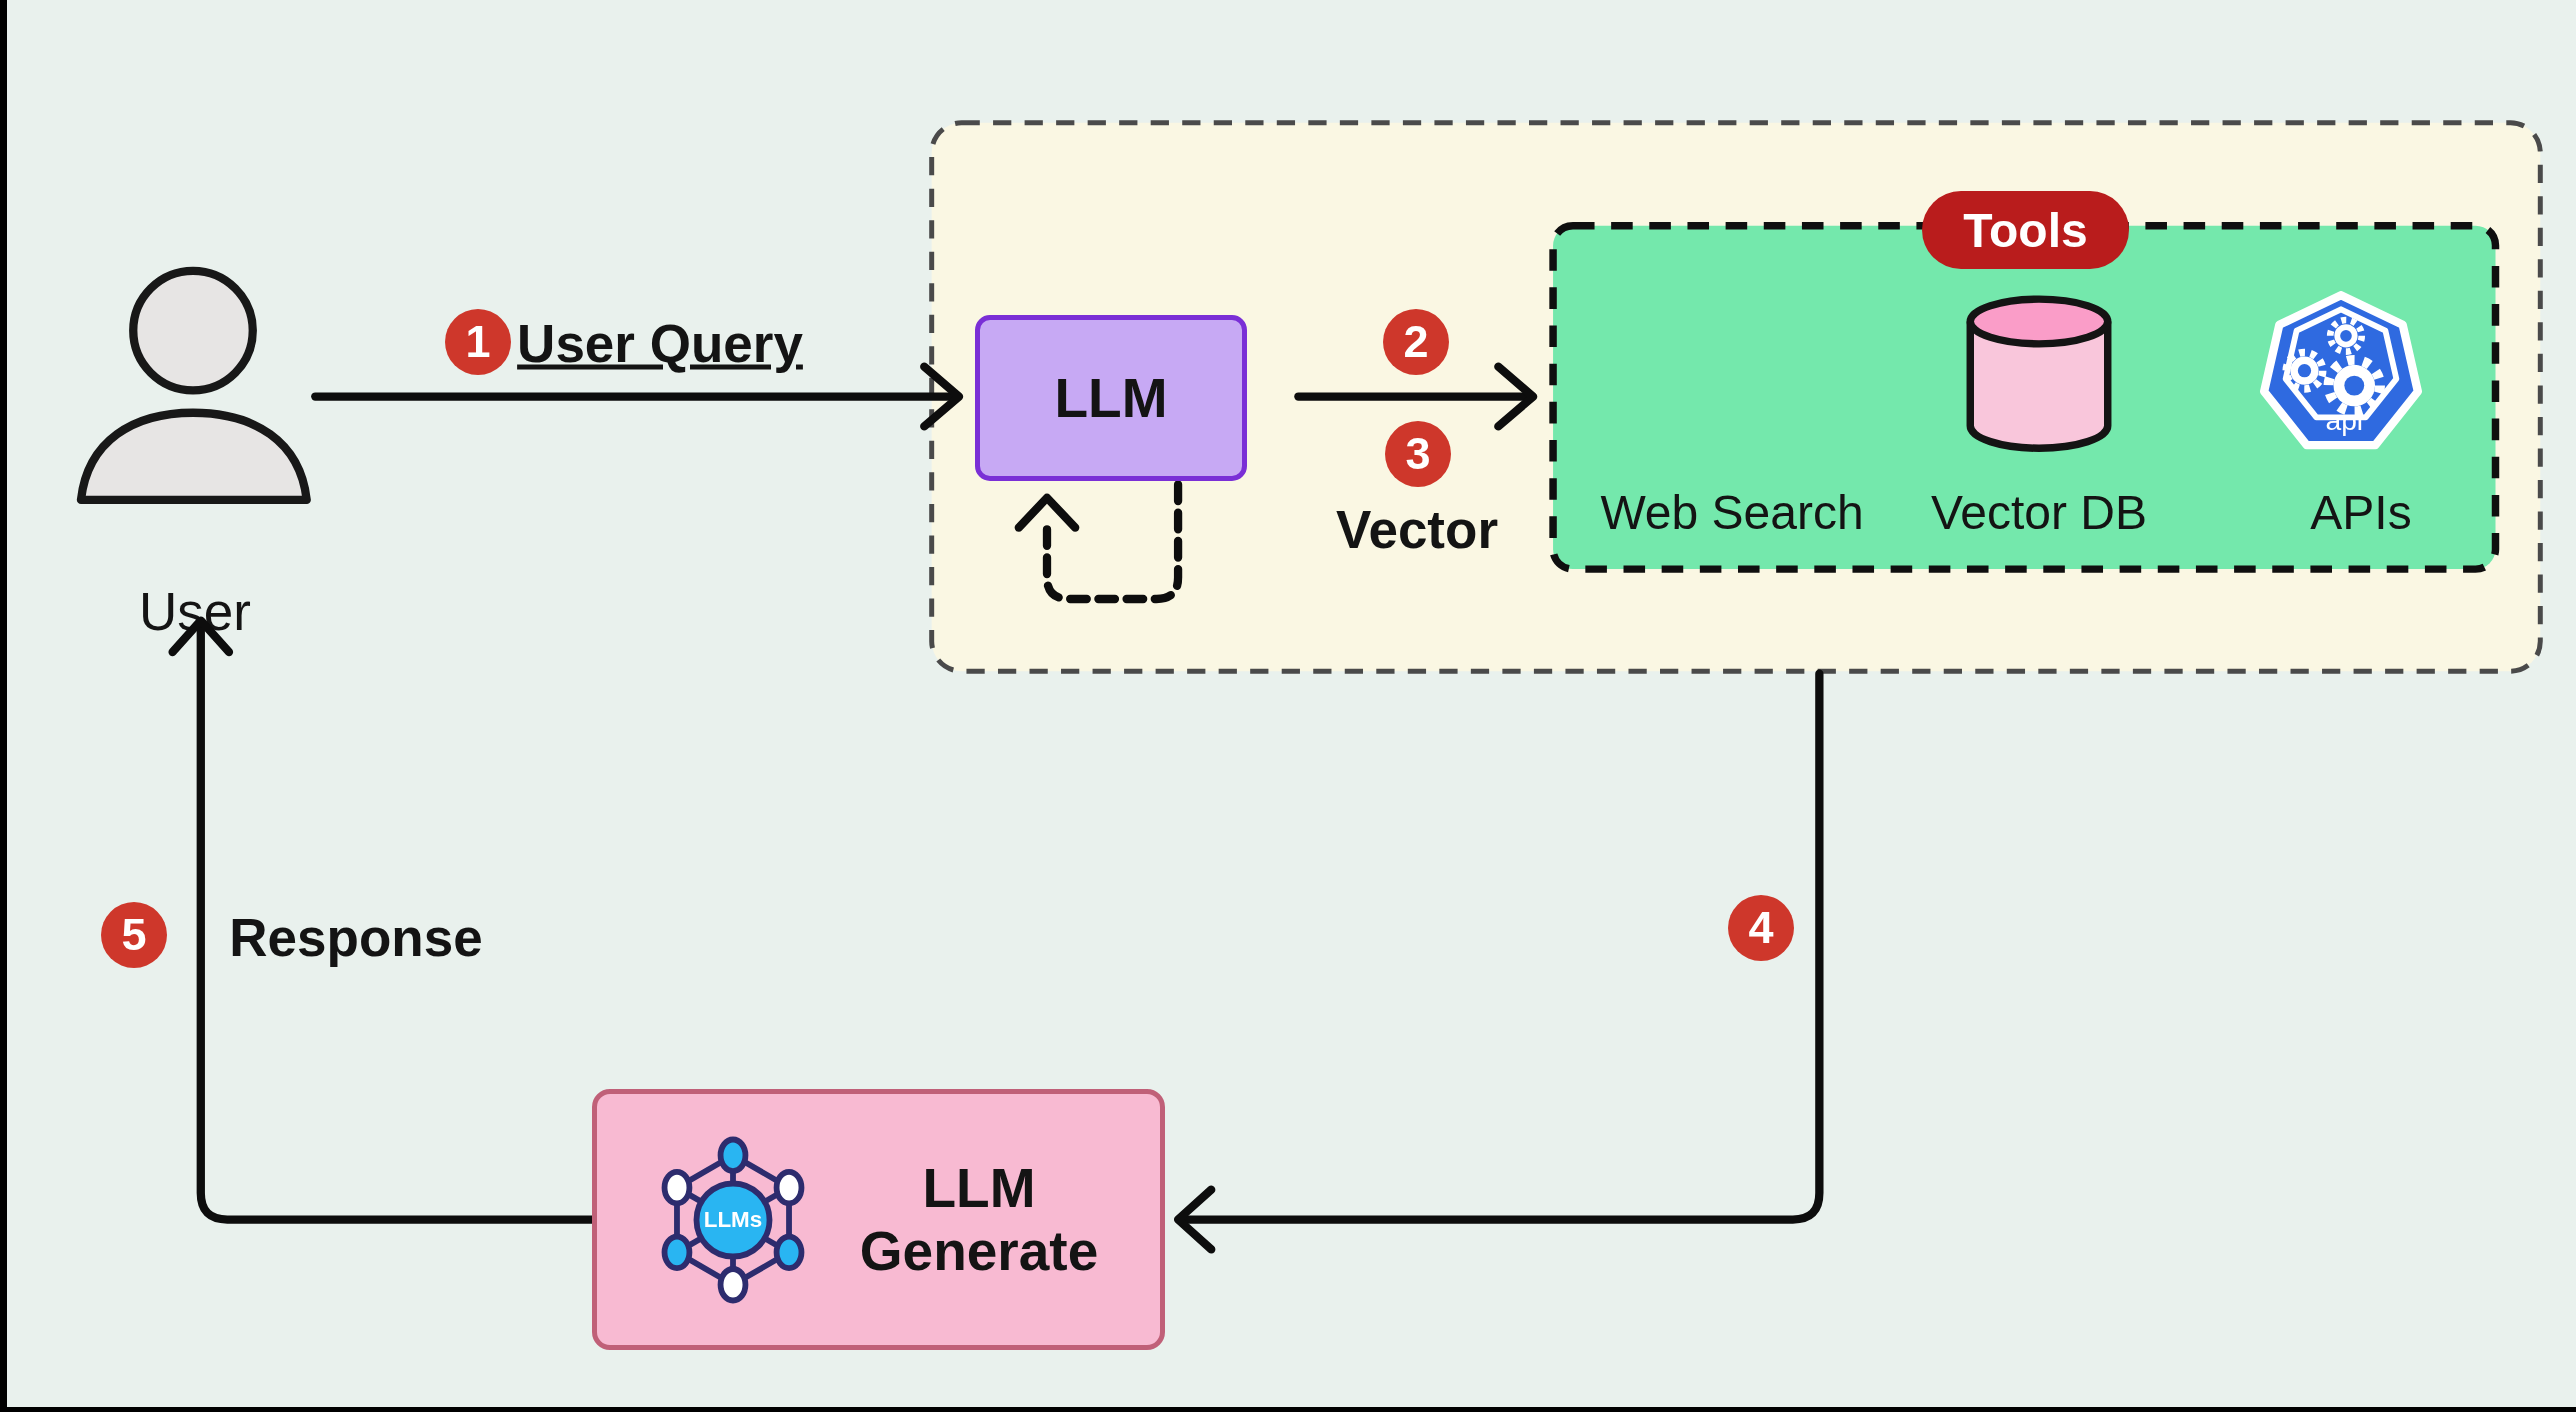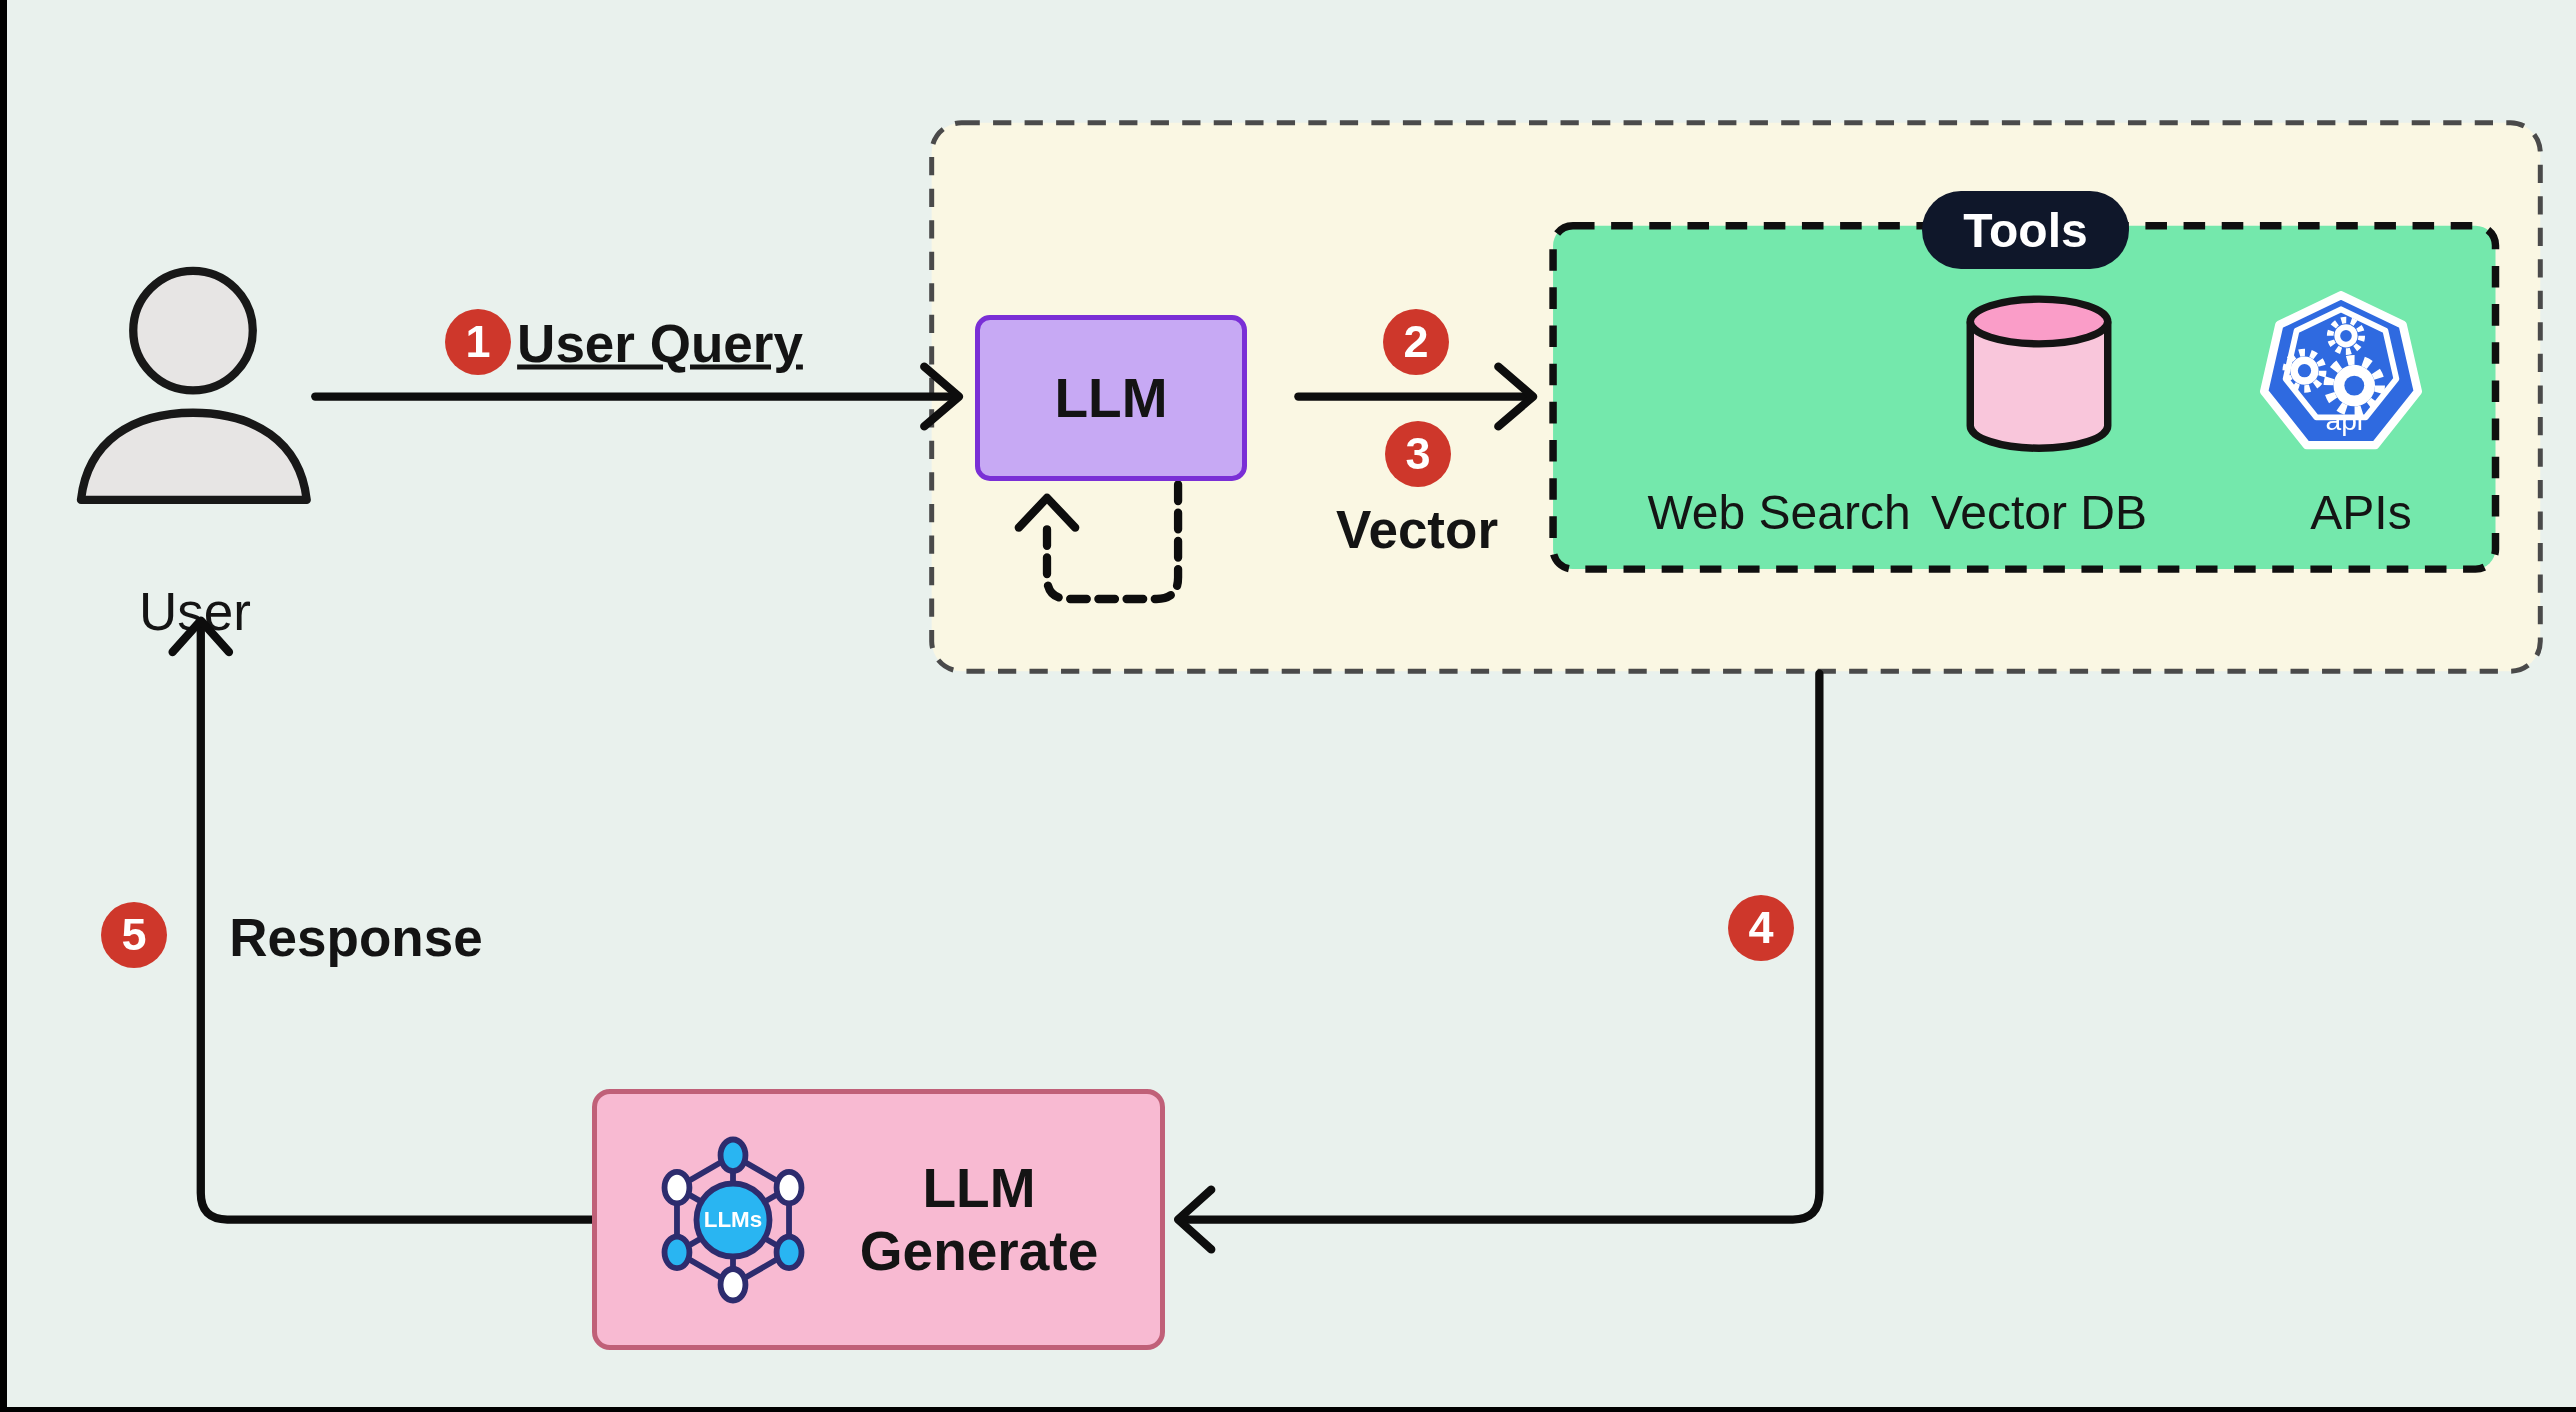--- a/index.html
+++ b/index.html
@@ -20,21 +20,21 @@
   .lbl-64{font-size:53px;}
   .lbl-58{font-size:48px;font-weight:500;}
   .llm-box{
     left:975px;top:315px;width:272px;height:166px;box-sizing:border-box;
     background:#c7a9f4;border:5.8px solid #7a2fd6;border-radius:15px;
     display:flex;align-items:center;justify-content:center;
     font-size:55px;font-weight:600;z-index:3;
   }
   .tools-pill{
     left:1922px;top:191px;width:207px;height:78px;border-radius:39px;
-    background:#0f172a;color:#fff;display:flex;align-items:center;justify-content:center;
+    background:#b91c1c;color:#fff;display:flex;align-items:center;justify-content:center;
     font-size:48px;font-weight:600;z-index:4;
   }
   .gen-box{
     left:592px;top:1089px;width:573px;height:261px;box-sizing:border-box;
     background:#f8bad2;border:5.8px solid #c06078;border-radius:18px;z-index:3;
   }
   .gen-text{
     position:absolute;left:979px;top:1220px;transform:translate(-50%,-50%);
     text-align:center;font-size:55px;font-weight:600;line-height:1.15;z-index:4;
   }
@@ -89,21 +89,21 @@
   <div class="label lbl-64" style="left:195px;top:563px;font-weight:500;margin-top:48px;">User</div>
 
   <div class="abs llm-box">
     <span>LLM</span>
   </div>
 
   <div class="abs tools-pill">
     <span>Tools</span>
   </div>
 
-  <div class="label lbl-58" style="left:1779px;top:512px;">Web Search</div>
+  <div class="label lbl-58" style="left:1732px;top:512px;">Web Search</div>
 
   <div class="icon-wrap" style="left:1966px;top:295px;">
     <svg width="146" height="159" viewBox="0 0 176 192">
       <path d="M5 32 L5 158 A83 27 0 0 0 171 158 L171 32" fill="#f9c6db" stroke="#141414" stroke-width="9"></path>
       <ellipse cx="88" cy="32" rx="83" ry="27" fill="#fa9dc8" stroke="#141414" stroke-width="9"></ellipse>
     </svg>
   </div>
   <div class="label lbl-58" style="left:2039px;top:512px;">Vector DB</div>
 
   <div class="icon-wrap" style="left:2258px;top:291px;">

